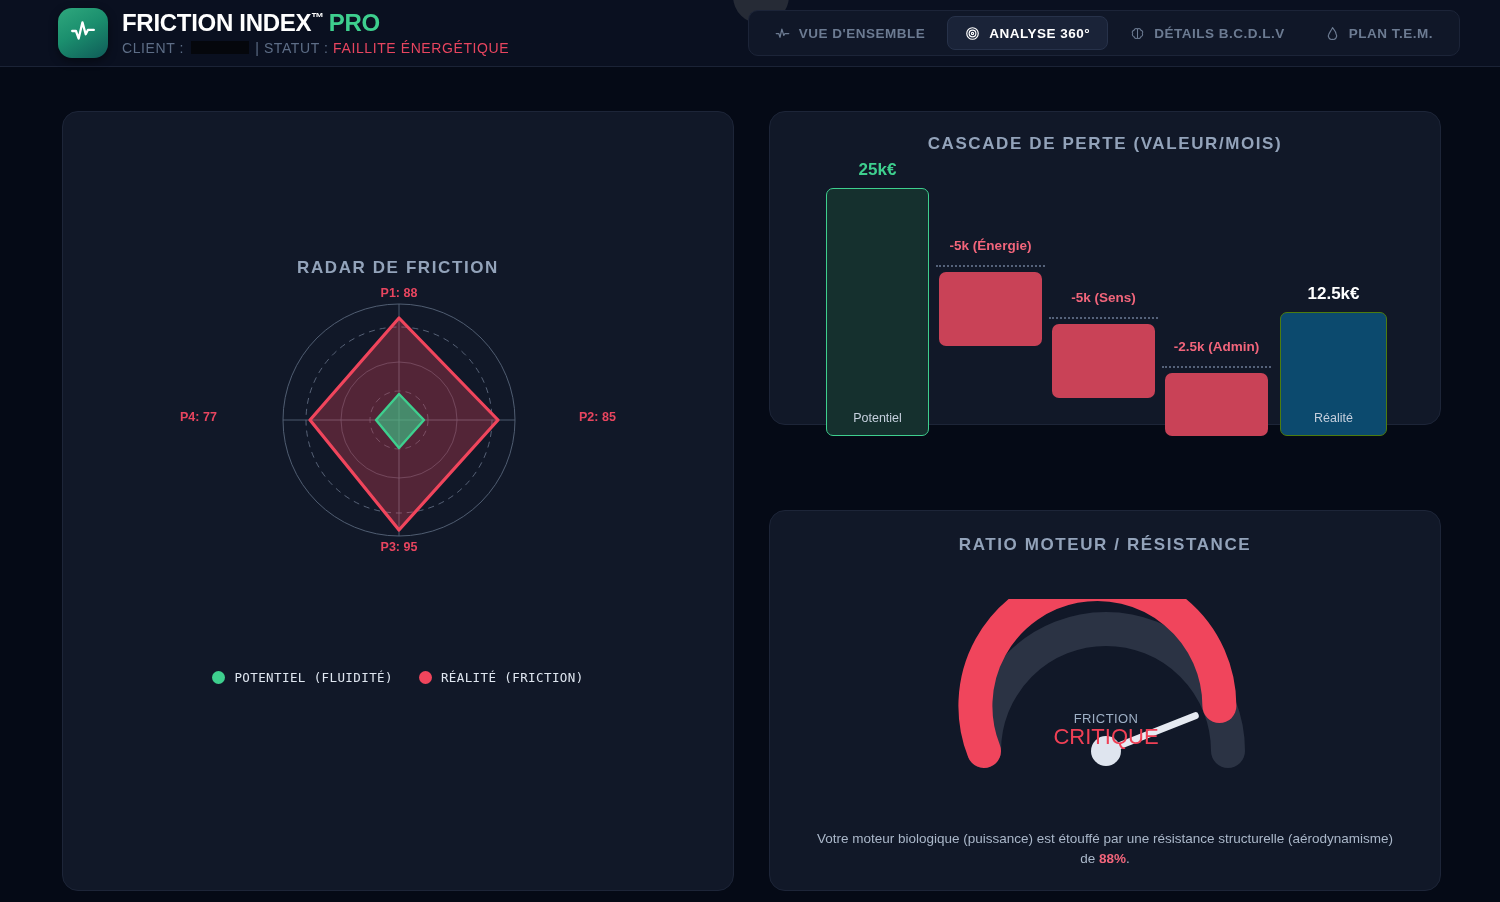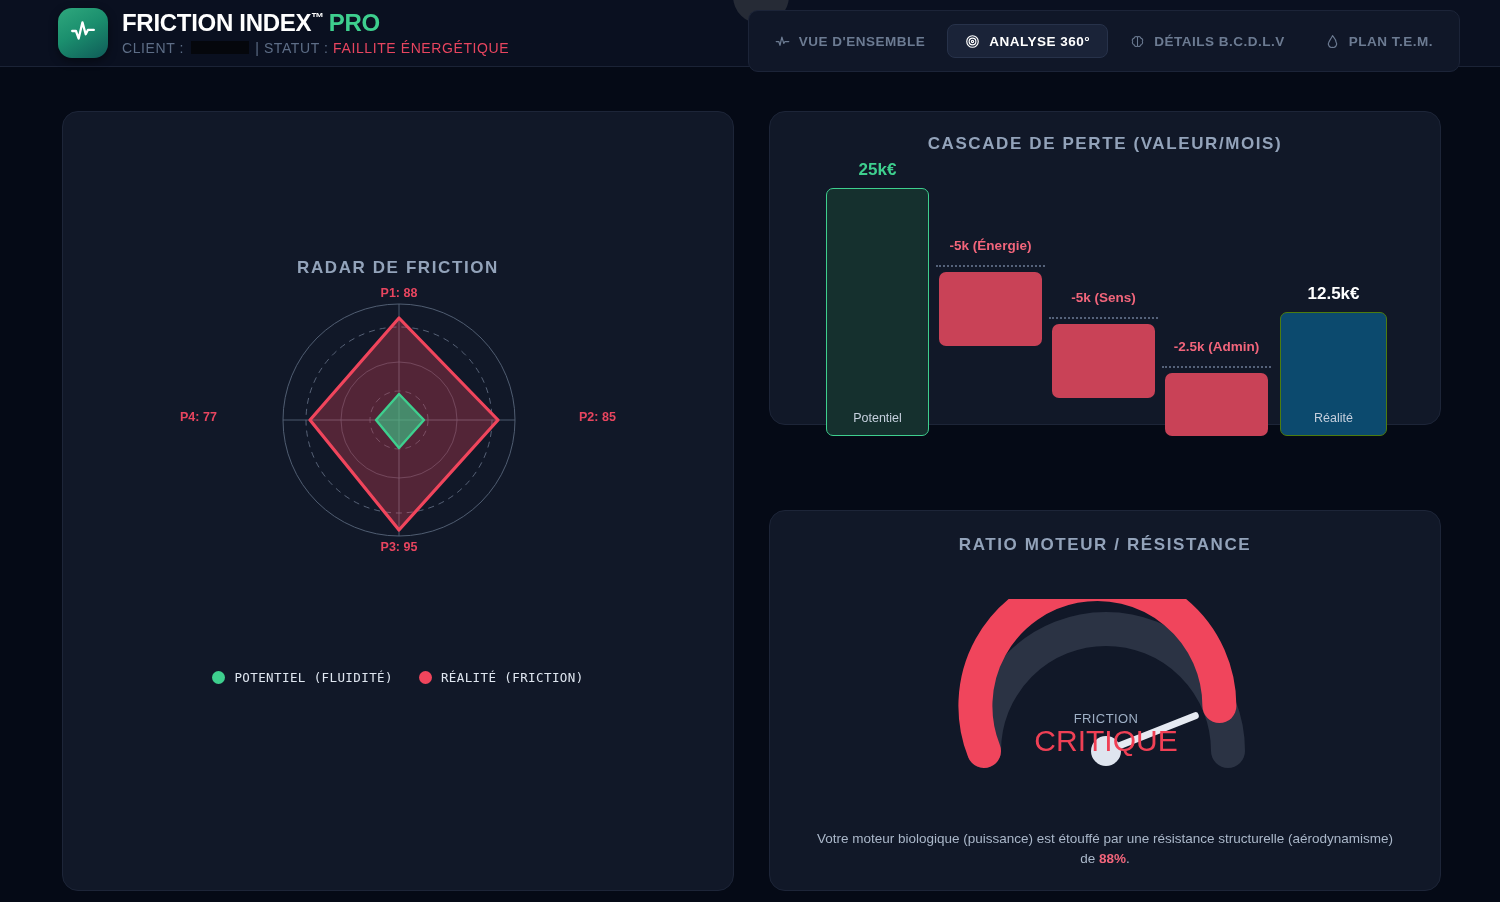--- a/index.html
+++ b/index.html
@@ -44,21 +44,21 @@
   }
   .redacted {
     display: inline-block; width: 58px; height: 13px;
     background: #05070c; vertical-align: -1px; margin: 0 2px;
   }
   .brand-sub .status { color: #e8455f; }
 
   
   .tabbar {
     position: absolute; right: 40px; top: 10px;
-    height: 62px; display: flex; align-items: center;
+    height: 46px; display: flex; align-items: center;
     background: #101728; border: 1px solid #1c2438; border-radius: 10px;
     padding: 0 8px; gap: 4px;
   }
   .tab {
     display: flex; align-items: center; gap: 9px;
     height: 34px; padding: 0 17px; border-radius: 8px;
     font-size: 13.5px; font-weight: bold; letter-spacing: 0.5px;
     color: #6c7b92; white-space: nowrap; cursor: pointer;
     background: transparent; border: 1px solid transparent;
   }
@@ -132,21 +132,21 @@
   }
 
   
   .gauge-wrap { position: relative; width: 672px; height: 210px; margin-top: 44px; }
   .gauge-svg { position: absolute; left: 50%; top: 0; transform: translateX(-50%); }
   .gauge-txt {
     position: absolute; left: 0; right: 0; text-align: center;
     top: 112px; pointer-events: none;
   }
   .gauge-txt .lab { font-size: 13px; color: #9fb0c6; letter-spacing: 0.4px; }
-  .gauge-txt .val { font-size: 30px; color: #f04055; margin-top: -2px; }
+  .gauge-txt .val { font-size: 22px; color: #f04055; margin-top: -2px; }
   .gauge-note {
     margin-top: 20px; text-align: center; padding: 0 40px;
     font-size: 13.5px; color: #aab7c9; line-height: 1.5;
   }
   .gauge-note b { color: #f2657b; }
 </style>
 </head>
 <body>
 
 <div class="header">

